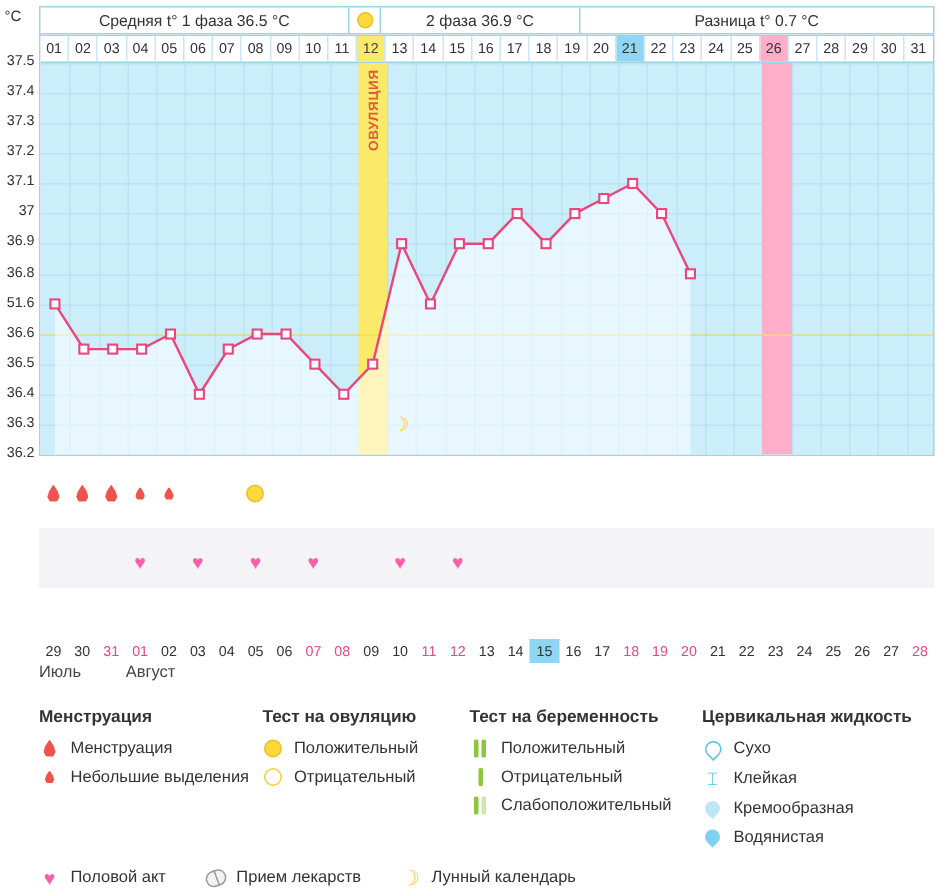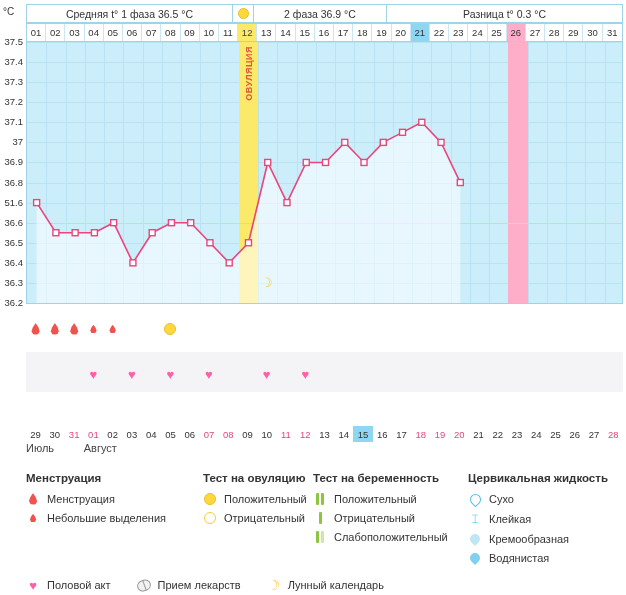--- a/index.html
+++ b/index.html
@@ -169,21 +169,21 @@
 <body>
 
 <div id="app">
 
   <div class="hdr">
     <div class="hdr-cell hdr-phase1">Средняя t° 1 фаза 36.5 °C</div>
     <div class="hdr-cell hdr-ovul">
       <span class="ovul-dot"></span>
     </div>
     <div class="hdr-cell hdr-phase2">2 фаза 36.9 °C</div>
-    <div class="hdr-cell hdr-diff">Разница t° 0.3 °C</div>
+    <div class="hdr-cell hdr-diff">Разница t° 0.7 °C</div>
   </div>
 
   <div class="ycap">°C</div>
   <div class="yaxis" id="yaxis">
       <div class="ylabel" style="top: 18px;">37.5</div>
       <div class="ylabel" style="top: 38.0769px;">37.4</div>
       <div class="ylabel" style="top: 58.1538px;">37.3</div>
       <div class="ylabel" style="top: 78.2308px;">37.2</div>
       <div class="ylabel" style="top: 98.3077px;">37.1</div>
       <div class="ylabel" style="top: 118.385px;">37</div>
@@ -403,21 +403,21 @@
         <span>Менструация</span>
       </div>
       <div class="lgitem">
         <span class="lgicon">
             <span class="drop small"></span>
           </span>
         <span>Небольшие выделения</span>
       </div>
     </div>
 
-    <div class="lgcol" style="left:175px; width:135px;margin-left:28px;">
+    <div class="lgcol" style="left:175px; width:135px;">
       <div class="lgtitle">Тест на овуляцию</div>
       <div class="lgitem">
         <span class="lgicon">
             <span class="ycircle"></span>
           </span>
         <span>Положительный</span>
       </div>
       <div class="lgitem">
         <span class="lgicon">
             <span class="ycircle" style="background:#fff;border-color:#f0cf3c;"></span>

